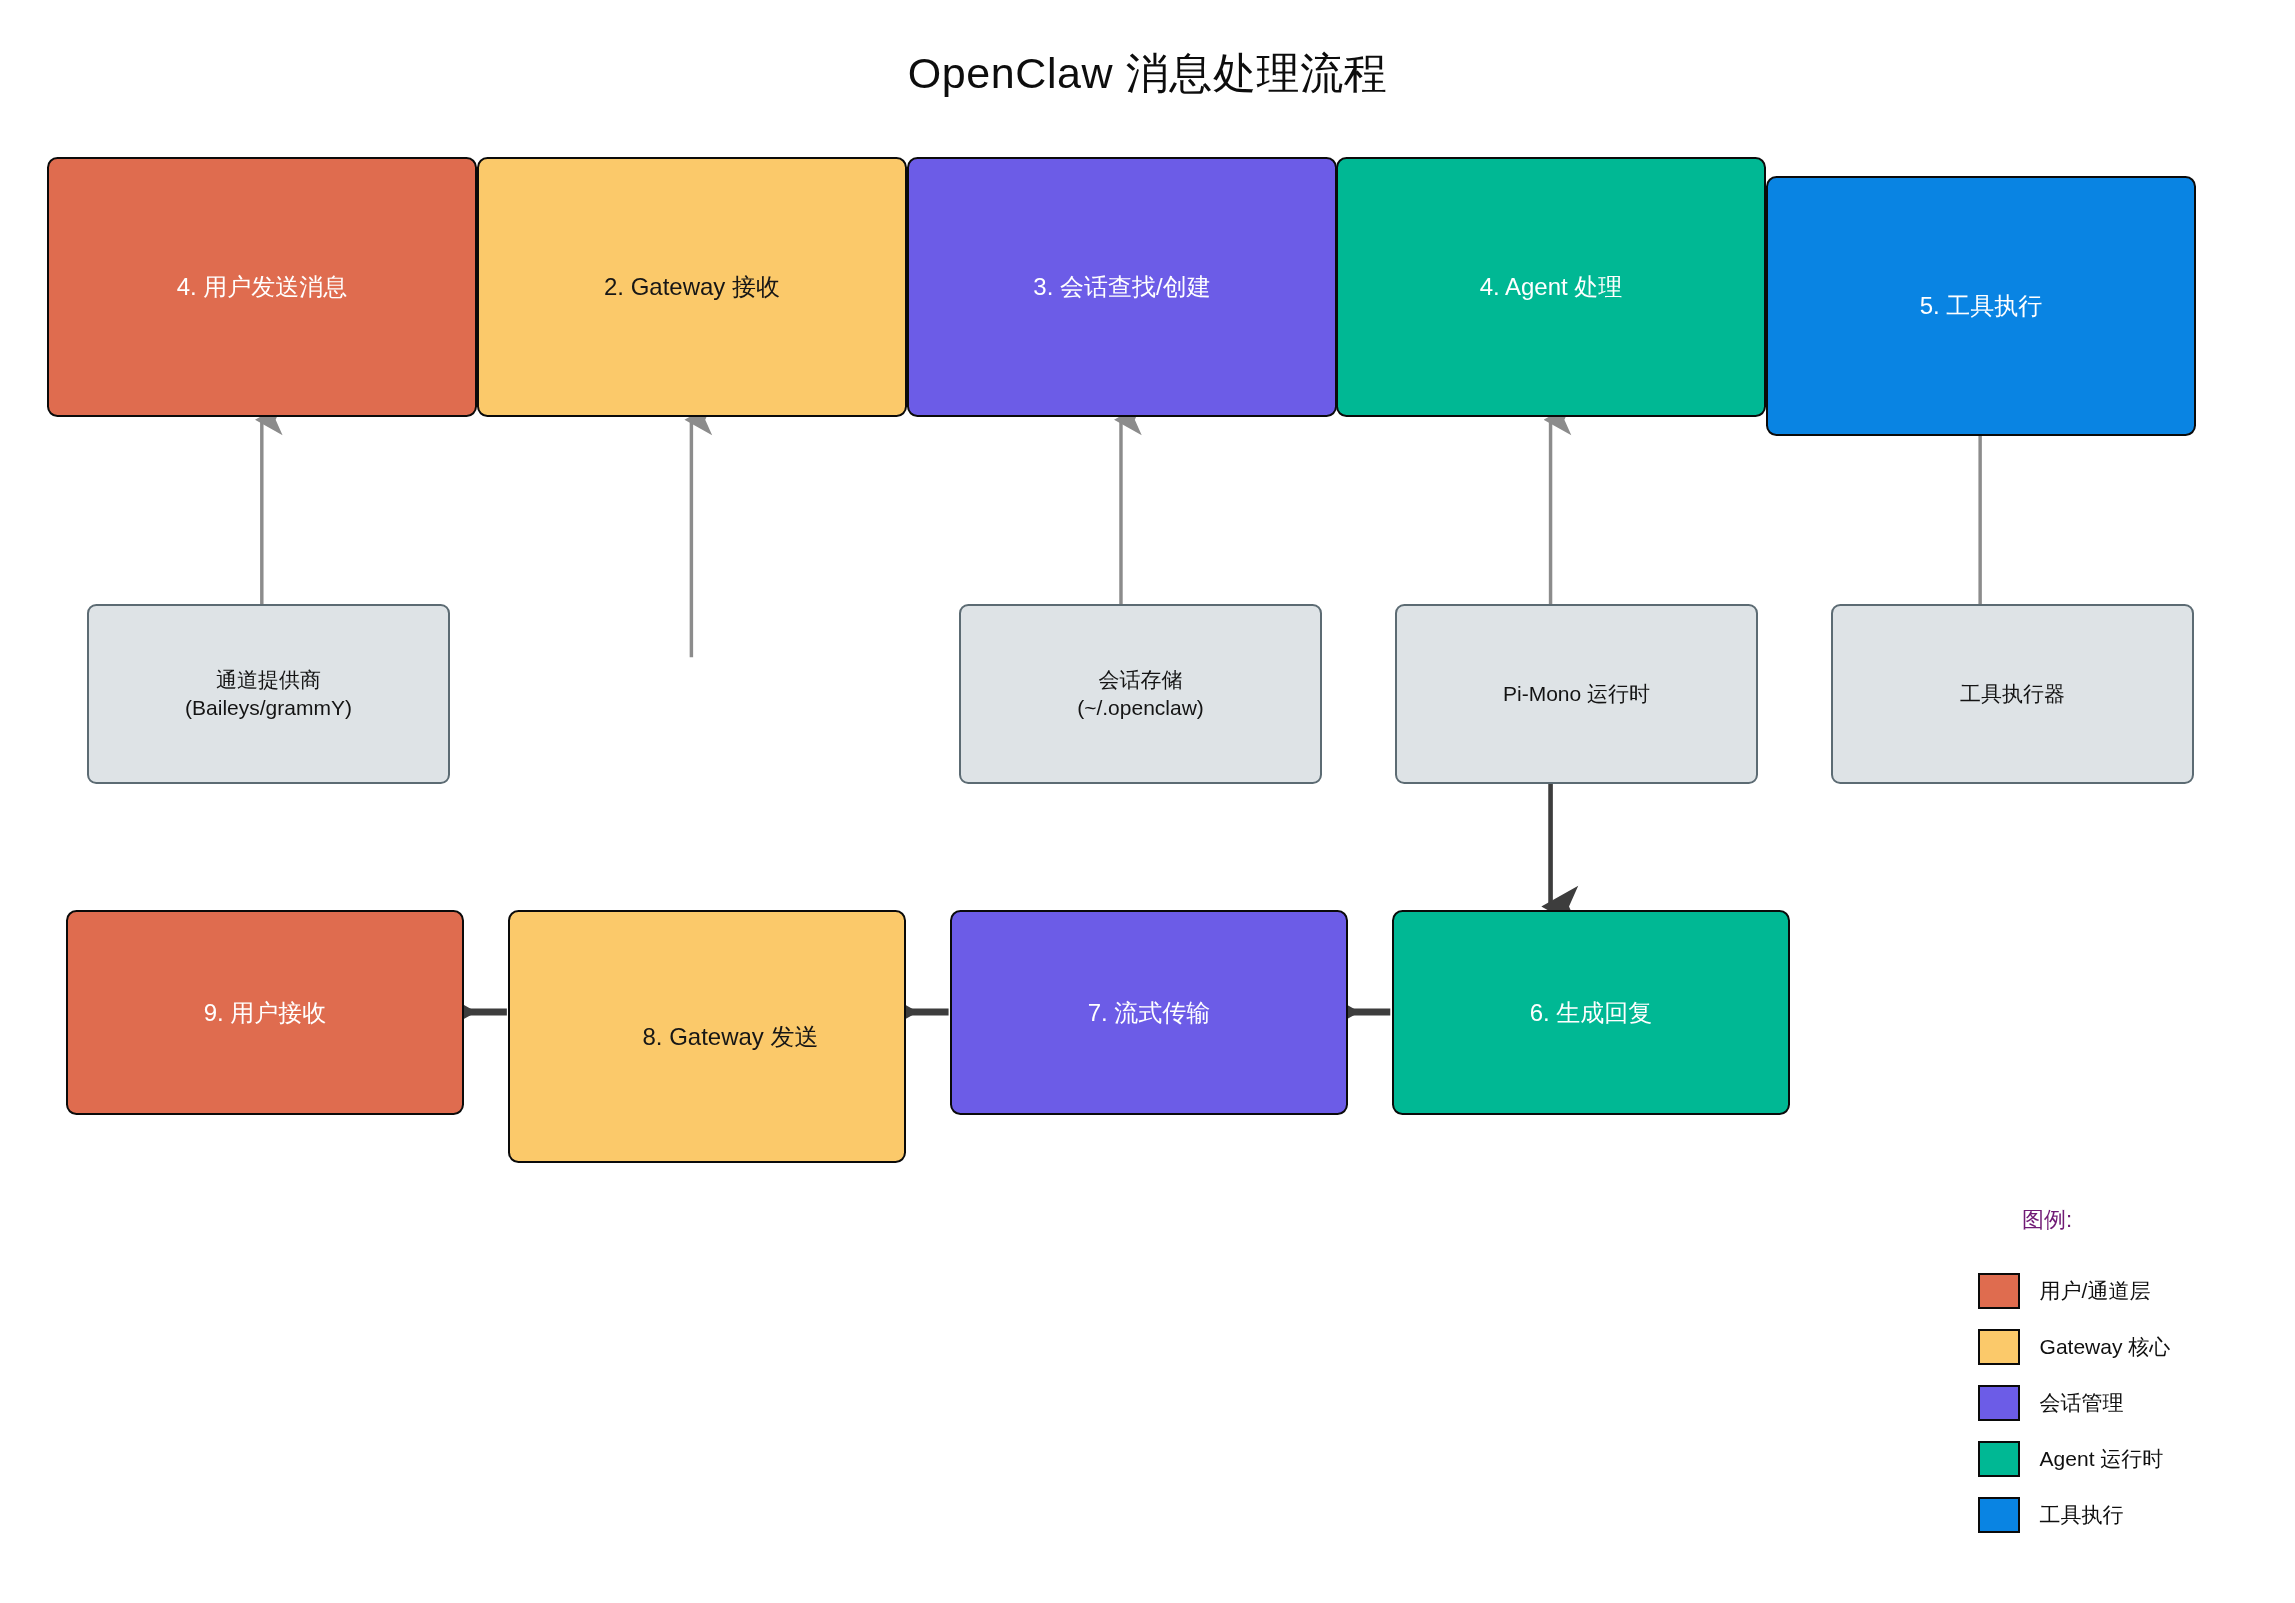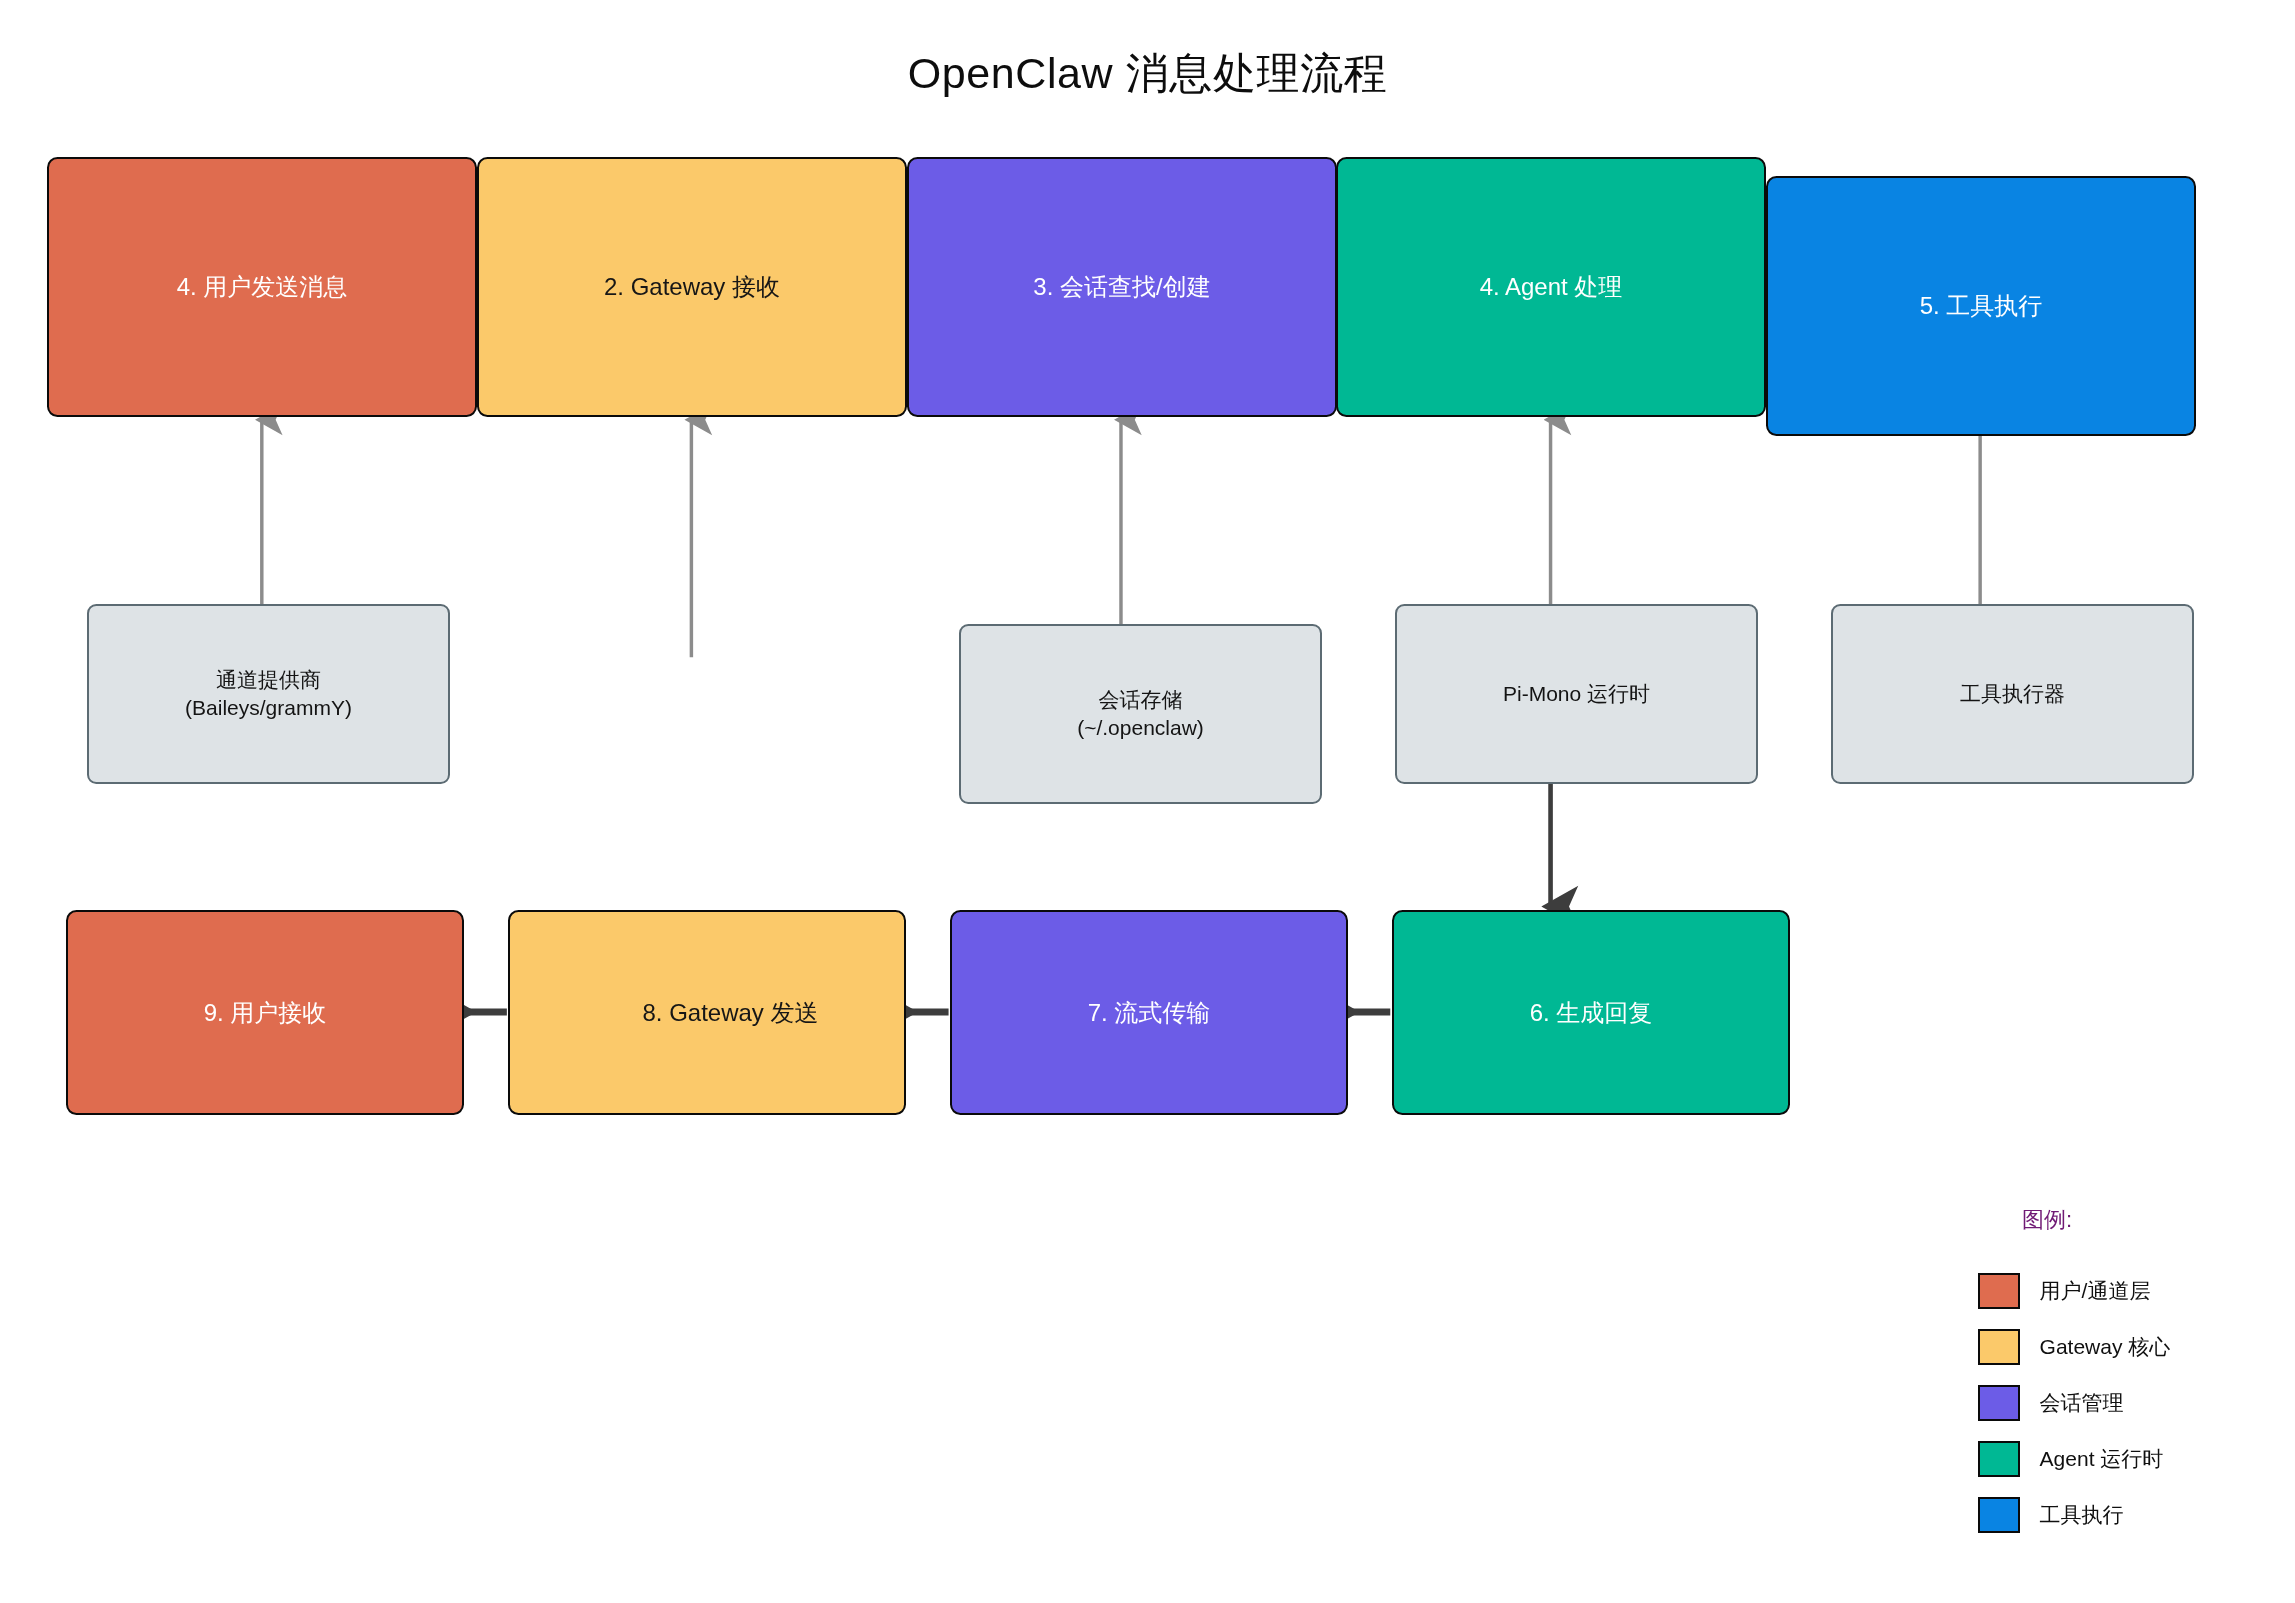--- a/index.html
+++ b/index.html
@@ -173,35 +173,35 @@
     <span>4. Agent 处理</span>
   </div>
   <div class="node flow light-text" style="left:1766px; top:157px; width:430px; height:260px; background:#0984e3;margin-top:19px;">
     <span>5. 工具执行</span>
   </div>
 
   <div class="node support" style="left:87px;  top:604px; width:363px; height:180px;">
     <span>通道提供商
 (Baileys/grammY)</span>
   </div>
-  <div class="node support" style="left:959px; top:604px; width:363px; height:180px;margin-top:20px;">
+  <div class="node support" style="left:959px; top:604px; width:363px; height:180px;">
     <span>会话存储
 (~/.openclaw)</span>
   </div>
   <div class="node support" style="left:1395px; top:604px; width:363px; height:180px;">
     <span>Pi-Mono 运行时</span>
   </div>
   <div class="node support" style="left:1831px; top:604px; width:363px; height:180px;">
     <span>工具执行器</span>
   </div>
 
   <div class="node flow light-text" style="left:66px;  top:910px; width:398px; height:205px; background:#df6c4f;">
     <span>9. 用户接收</span>
   </div>
-  <div class="node flow dark-text" style="left:508px;  top:910px; width:398px; height:205px; background:#fbc96a;padding-left:47px;">
+  <div class="node flow dark-text" style="left:508px;  top:910px; width:398px; height:253px; background:#fbc96a;padding-left:47px;">
     <span>8. Gateway 发送</span>
   </div>
   <div class="node flow light-text" style="left:950px; top:910px; width:398px; height:205px; background:#6c5ce7;">
     <span>7. 流式传输</span>
   </div>
   <div class="node flow light-text" style="left:1392px; top:910px; width:398px; height:205px; background:#00b894;">
     <span>6. 生成回复</span>
   </div>
 
 </div>

